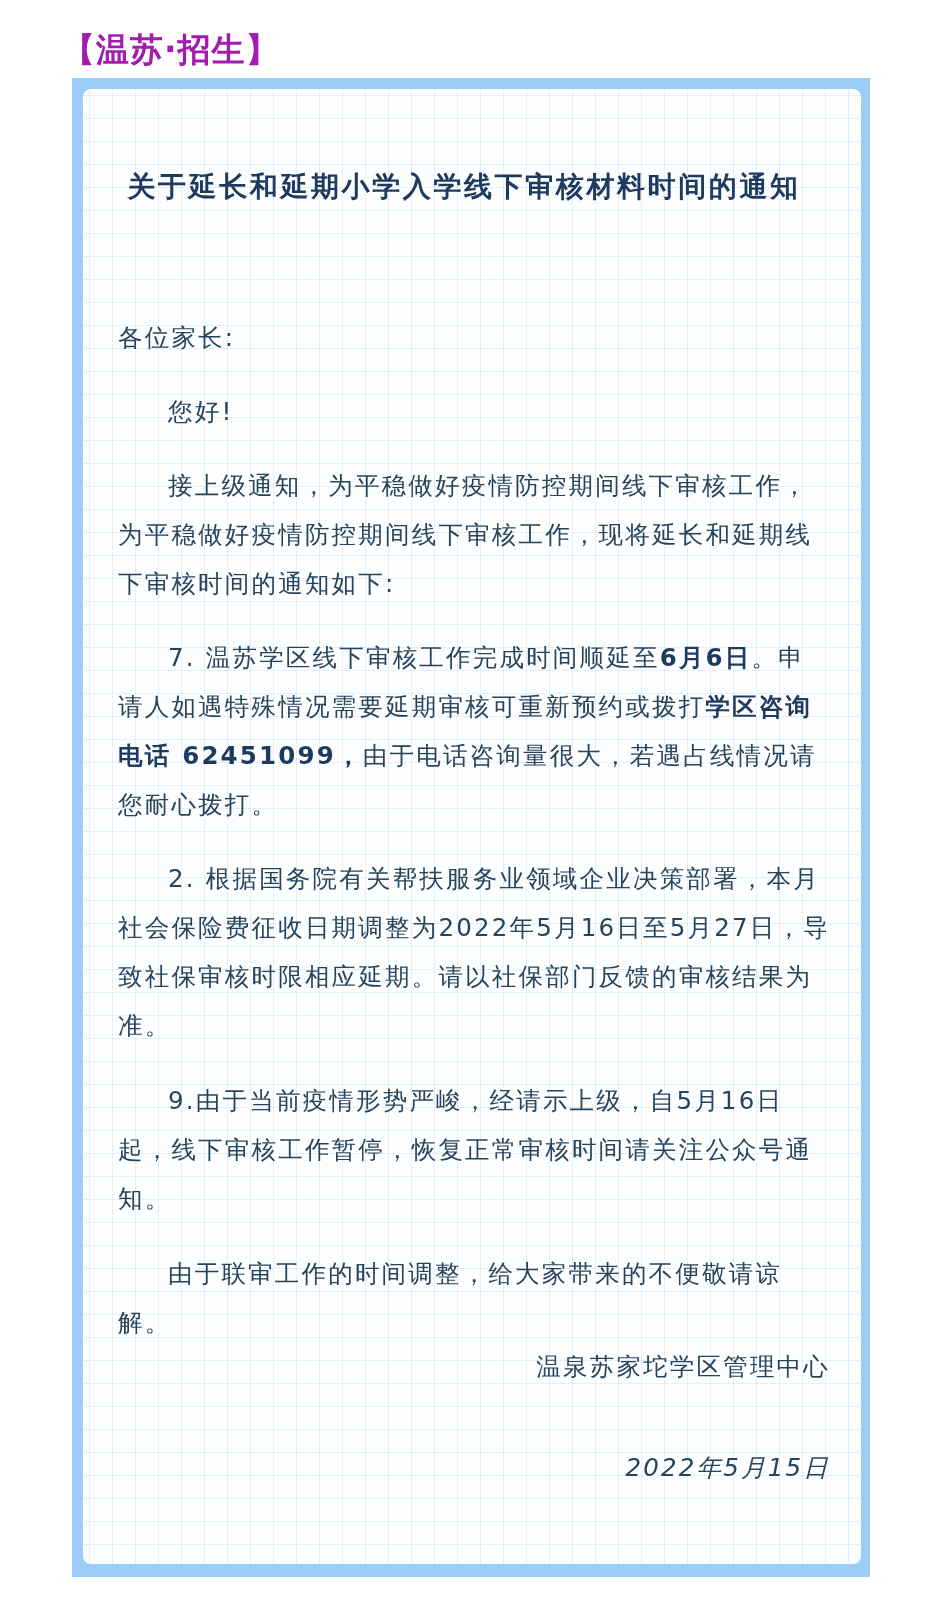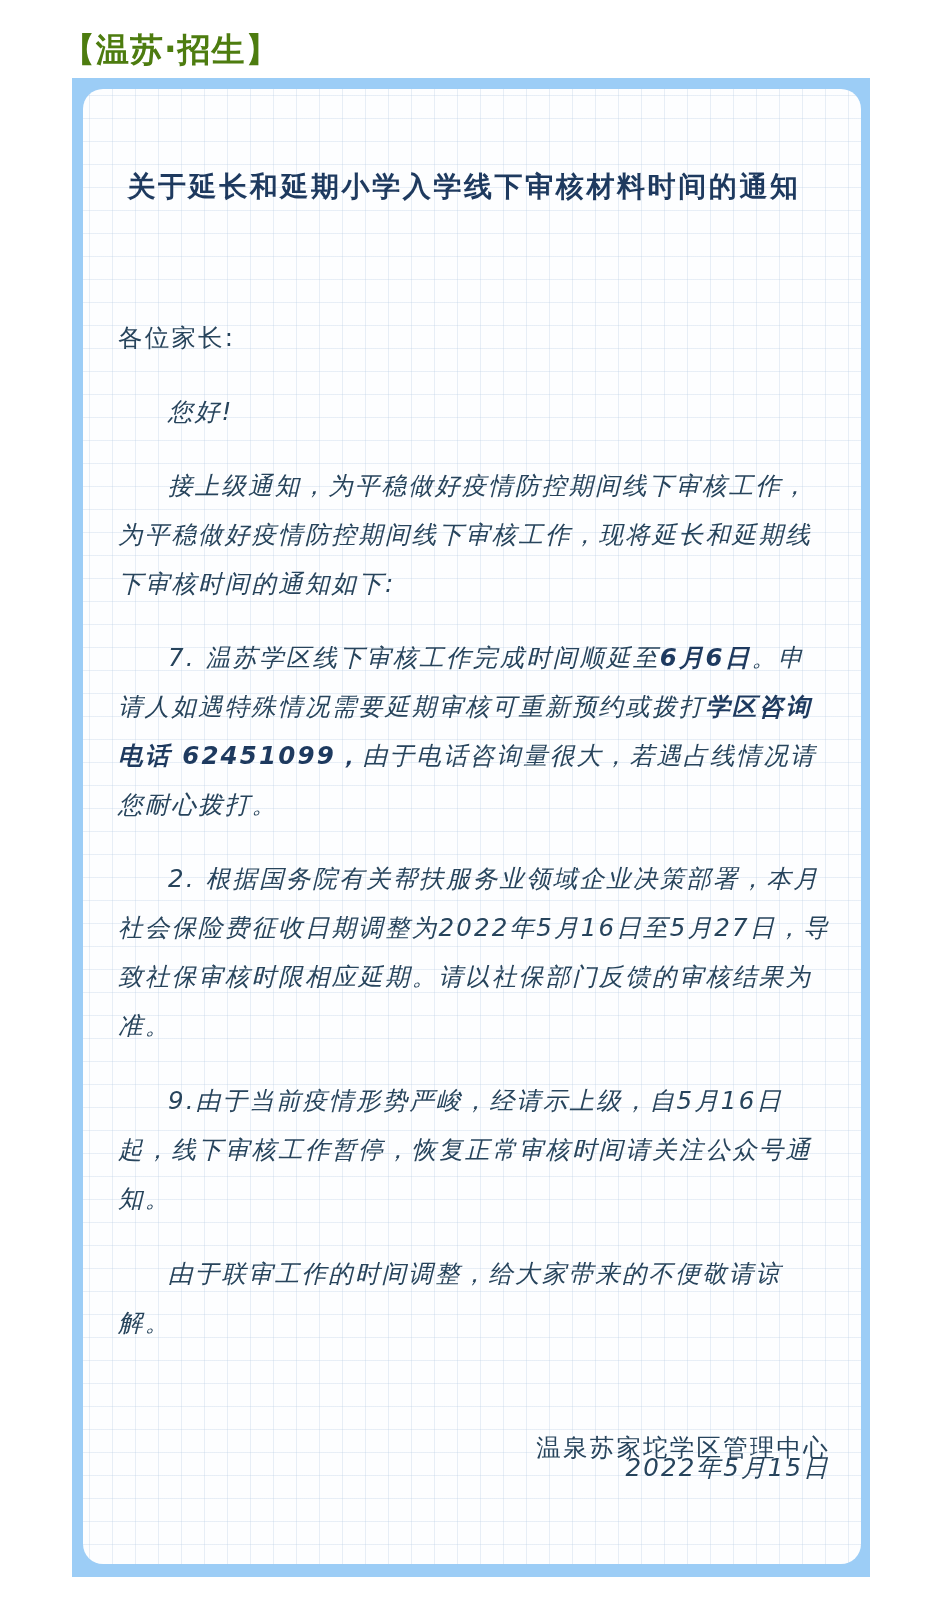--- a/index.html
+++ b/index.html
@@ -2,63 +2,63 @@
 <html><head>
 <meta charset="utf-8">
 <style>
   html, body { margin: 0; padding: 0; }
   body {
     width: 942px; height: 1600px; background: #ffffff; position: relative; overflow: hidden;
     font-family: "DejaVu Sans", "Liberation Sans", sans-serif;
   }
   .header-tag {
     position: absolute; left: 62px; top: 26px;
-    font-size: 33px; font-weight: bold; color: #4d7c0f; letter-spacing: 1px;
+    font-size: 33px; font-weight: bold; color: #a21caf; letter-spacing: 1px;
     line-height: 48px;
   }
   .frame {
     position: absolute; left: 72px; top: 78px; width: 798px; height: 1499px;
     background: #9ccdf6;
   }
   .card {
     position: absolute; left: 11px; top: 11px; right: 9px; bottom: 13px;
-    border-radius: 20px;
+    border-radius: 8px;
     background-color: #fdfeff;
     background-image:
       linear-gradient(to right, rgba(190,210,230,0.35) 1px, transparent 1px),
       linear-gradient(to bottom, rgba(190,210,230,0.35) 1px, transparent 1px);
     background-size: 23px 23px;
     background-position: 6px 6px;
   }
   .content {
     position: absolute; left: 25px; top: 0; width: 712px;
     color: #27445c; font-size: 24.5px; letter-spacing: 2.2px;
   }
   .title {
     position: absolute; left: 0; top: 72px; width: 712px; text-align: center;
     font-size: 28px; font-weight: bold; color: #1e3a5f; line-height: 52px; letter-spacing: 2.6px;
   }
   .p { position: absolute; left: 0; width: 712px; line-height: 49px; margin: 10px; }
-  .indent { text-indent: 50px; font-style: italic; }
+  .indent { text-indent: 50px; }
   b { color: #1e3a5f; }
   .right { text-align: right; }
 </style>
 </head>
 <body>
 
 <div class="header-tag">【温苏·招生】</div>
 
 <div class="frame">
   <div class="card">
     <div class="content">
       <div class="title">关于延长和延期小学入学线下审核材料时间的通知</div>
       <p class="p" style="top:214px;">各位家长:</p>
       <p class="p indent" style="top:288px;">您好!</p>
       <p class="p indent" style="top:362px;">接上级通知，为平稳做好疫情防控期间线下审核工作，为平稳做好疫情防控期间线下审核工作，现将延长和延期线下审核时间的通知如下:</p>
       <p class="p indent" style="top:534px;"><span>7. 温苏学区线下审核工作完成时间顺延至</span><b>6月6日</b><span>。申请人如遇特殊情况需要延期审核可重新预约或拨打</span><b>学区咨询电话 62451099，</b><span>由于电话咨询量很大，若遇占线情况请您耐心拨打。</span></p>
       <p class="p indent" style="top:755px;">2. 根据国务院有关帮扶服务业领域企业决策部署，本月社会保险费征收日期调整为2022年5月16日至5月27日，导致社保审核时限相应延期。请以社保部门反馈的审核结果为准。</p>
       <p class="p indent" style="top:977px;">9.由于当前疫情形势严峻，经请示上级，自5月16日起，线下审核工作暂停，恢复正常审核时间请关注公众号通知。</p>
       <p class="p indent" style="top:1150px;">由于联审工作的时间调整，给大家带来的不便敬请谅解。</p>
-      <p class="p right" style="top:1324px;">温泉苏家坨学区管理中心</p>
+      <p class="p right" style="top:1243px;">温泉苏家坨学区管理中心</p>
       <p class="p right" style="top:1344px;font-style:italic;">2022年5月15日</p>
     </div>
   </div>
 </div>
 
 </body></html>

